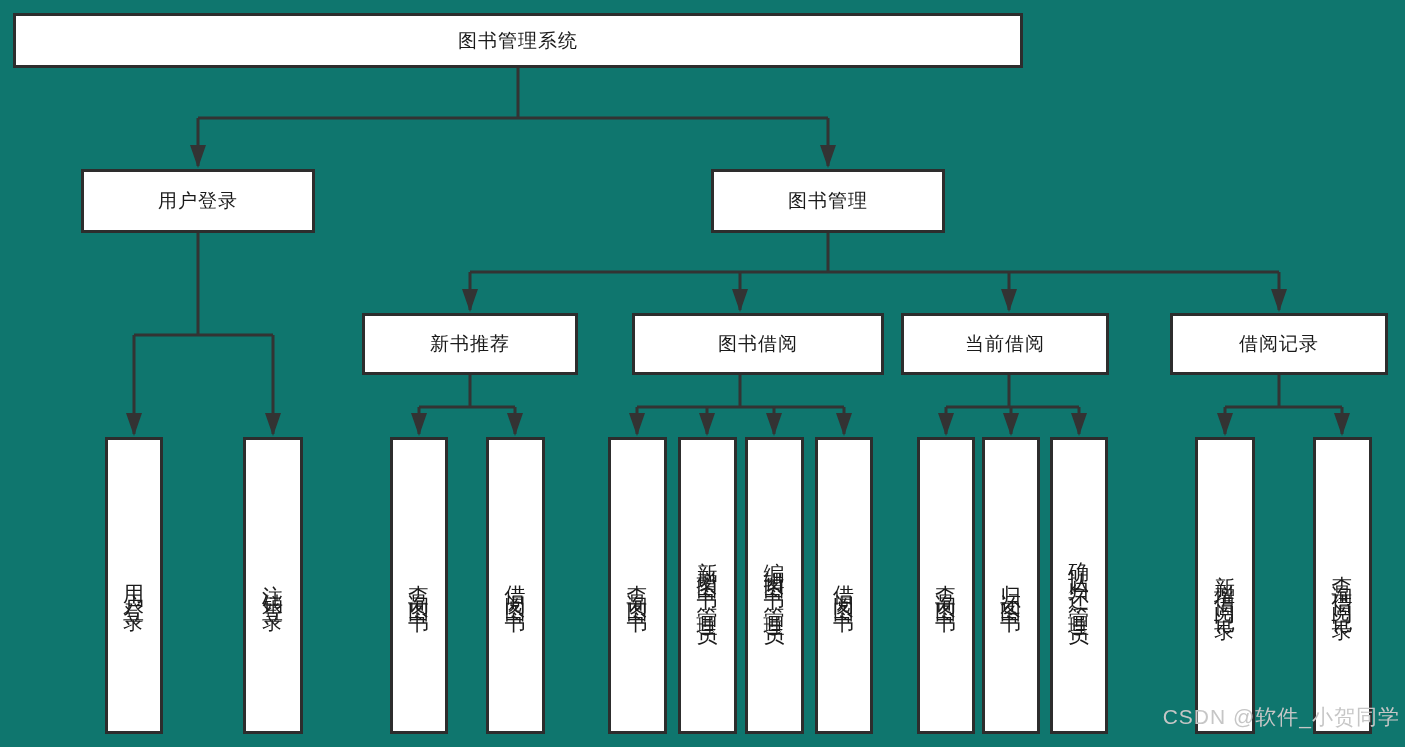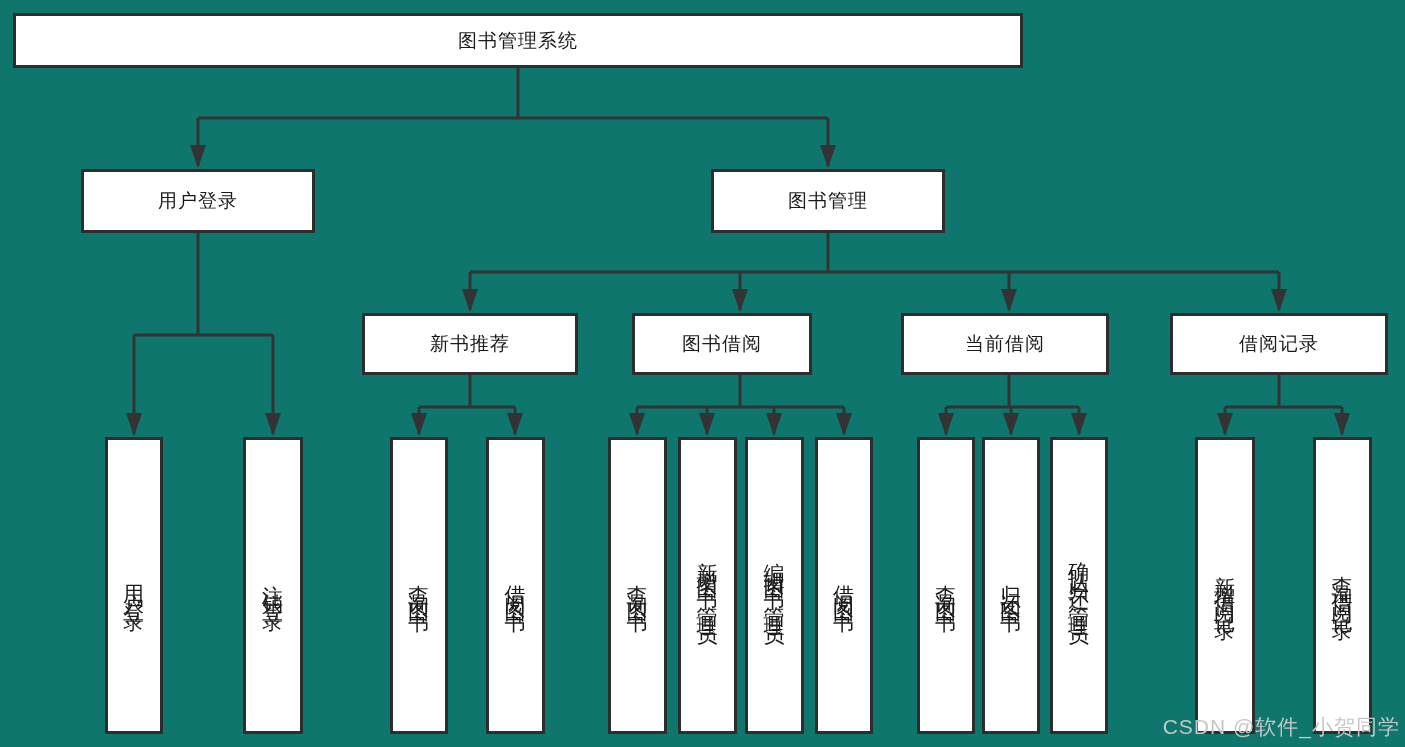--- a/index.html
+++ b/index.html
@@ -28,21 +28,21 @@
   .v-label{
     writing-mode:vertical-rl;
     text-orientation:mixed;
     font-size:21px;
     letter-spacing:9px;
     line-height:1.1;
     white-space:nowrap;
   }
   .watermark{
     position:absolute;
-    right:5px;bottom:6px;
+    right:5px;bottom:16px;
     font-size:21px;
     color:#c6c6c6;
     letter-spacing:1px;
     z-index:5;
     white-space:nowrap;
   }
 </style>
 </head>
 <body>
 
@@ -98,21 +98,21 @@
   <div class="box" style="left:81px;top:169px;width:234px;height:64px">
     <span class="h-label">用户登录</span>
   </div>
   <div class="box" style="left:362px;top:313px;width:216px;height:62px">
     <span class="h-label">新书推荐</span>
   </div>
 
   <div class="box" style="left:711px;top:169px;width:234px;height:64px">
     <span class="h-label">图书管理</span>
   </div>
-  <div class="box" style="left:632px;top:313px;width:180px;height:62px">
+  <div class="box" style="left:632px;top:313px;width:252px;height:62px">
     <span class="h-label">图书借阅</span>
   </div>
   <div class="box" style="left:901px;top:313px;width:208px;height:62px">
     <span class="h-label">当前借阅</span>
   </div>
   <div class="box" style="left:1170px;top:313px;width:218px;height:62px">
     <span class="h-label">借阅记录</span>
   </div>
 
   <div class="box leaf" style="left:105px;top:437px;width:58px">

